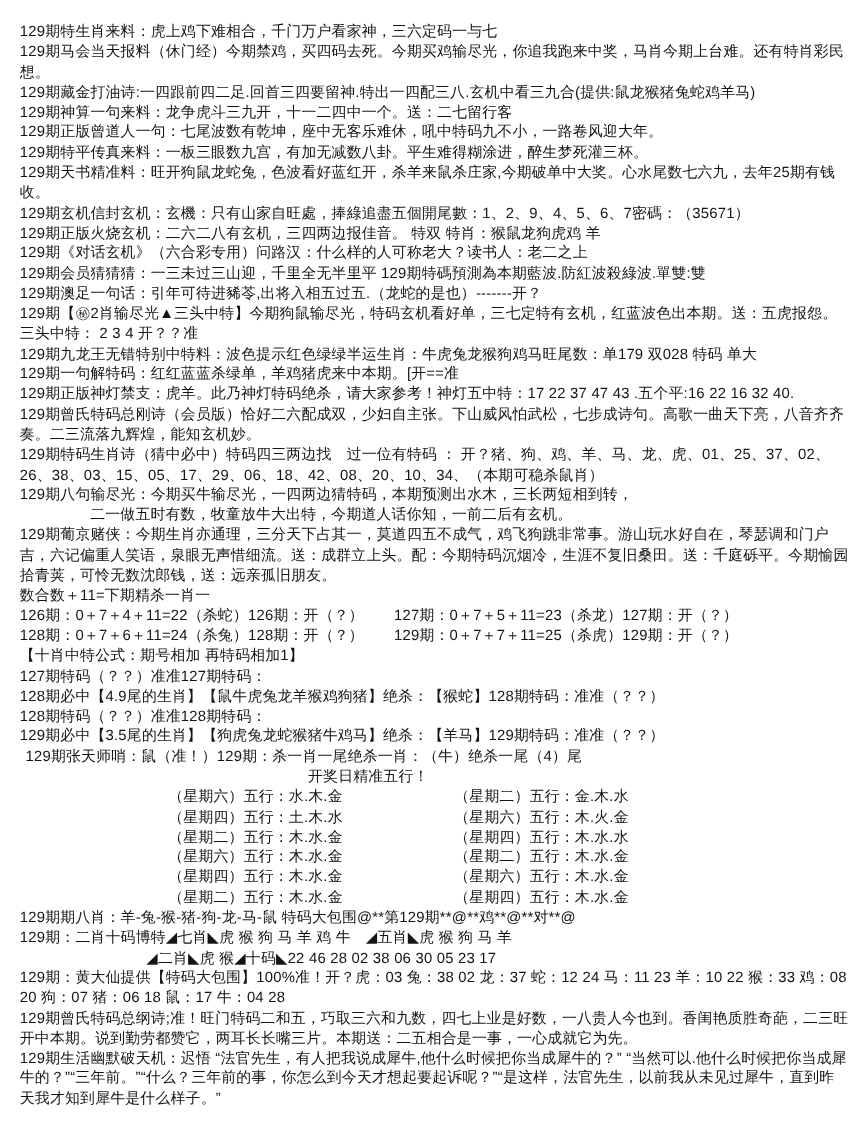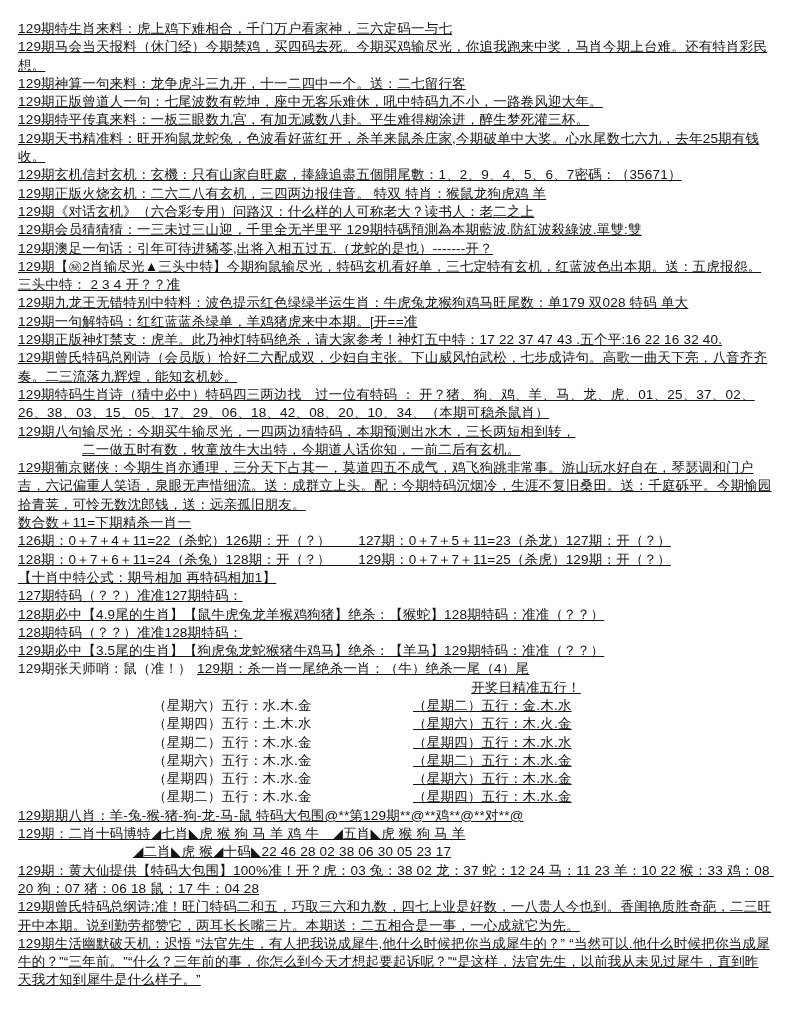--- a/index.html
+++ b/index.html
@@ -13,34 +13,35 @@
   .doc {
     box-sizing: border-box;
     width: 789px;
     height: 1024px;
     padding: 20px 17px 6px 18px;
     color: #141414;
     font-size: 13.5px;
     line-height: 18.3px;
     letter-spacing: 0.2px;
   }
-  .line { white-space: pre-wrap; text-decoration: underline; }
+  .line { white-space: pre-wrap; }
   .line.indent   { margin-left: 64px; }
   .line.indent2  { margin-left: 115px; }
-  .line.ctitle   { margin-left: 262px; text-align: center; }
-  .line.split .cell-left  { display: inline-block; width: 179px; }
+  .line.ctitle   { margin-left: 262px; }
+  .line.split .cell-left  { display: inline-block; width: 179px; text-align: right; }
   .line.wuxing            { }
   .line.wuxing .cell-left { display: inline-block; width: 260px; margin-left: 135px; }
 </style>
 </head>
 <body>
 
 <div class="doc" id="doc">
     <div class="line p">129期特生肖来料：虎上鸡下难相合，千门万户看家神，三六定码一与七</div>
     <div class="line p">129期马会当天报料（休门经）今期禁鸡，买四码去死。今期买鸡输尽光，你追我跑来中奖，马肖今期上台难。还有特肖彩民想。</div>
+    <div class="line p">129期藏金打油诗:一四跟前四二足.回首三四要留神.特出一四配三八.玄机中看三九合(提供:鼠龙猴猪兔蛇鸡羊马)</div>
     <div class="line p">129期神算一句来料：龙争虎斗三九开，十一二四中一个。送：二七留行客</div>
     <div class="line p">129期正版曾道人一句：七尾波数有乾坤，座中无客乐难休，吼中特码九不小，一路卷风迎大年。</div>
     <div class="line p">129期特平传真来料：一板三眼数九宫，有加无减数八卦。平生难得糊涂进，醉生梦死灌三杯。</div>
     <div class="line p">129期天书精准料：旺开狗鼠龙蛇兔，色波看好蓝红开，杀羊来鼠杀庄家,今期破单中大奖。心水尾数七六九，去年25期有钱收。</div>
     <div class="line p">129期玄机信封玄机：玄機：只有山家自旺處，捧綠追盡五個開尾數：1、2、9、4、5、6、7密碼：（35671）</div>
     <div class="line p">129期正版火烧玄机：二六二八有玄机，三四两边报佳音。 特双 特肖：猴鼠龙狗虎鸡 羊</div>
     <div class="line p">129期《对话玄机》（六合彩专用）问路汉：什么样的人可称老大？读书人：老二之上</div>
     <div class="line p">129期会员猜猜猜：一三未过三山迎，千里全无半里平 129期特碼預測為本期藍波.防紅波殺綠波.單雙:雙</div>
     <div class="line p">129期澳足一句话：引年可待进豨苓,出将入相五过五.（龙蛇的是也）-------开？</div>
     <div class="line p">129期【㊙2肖输尽光▲三头中特】今期狗鼠输尽光，特码玄机看好单，三七定特有玄机，红蓝波色出本期。送：五虎报怨。三头中特： 2 3 4 开？？准</div>

